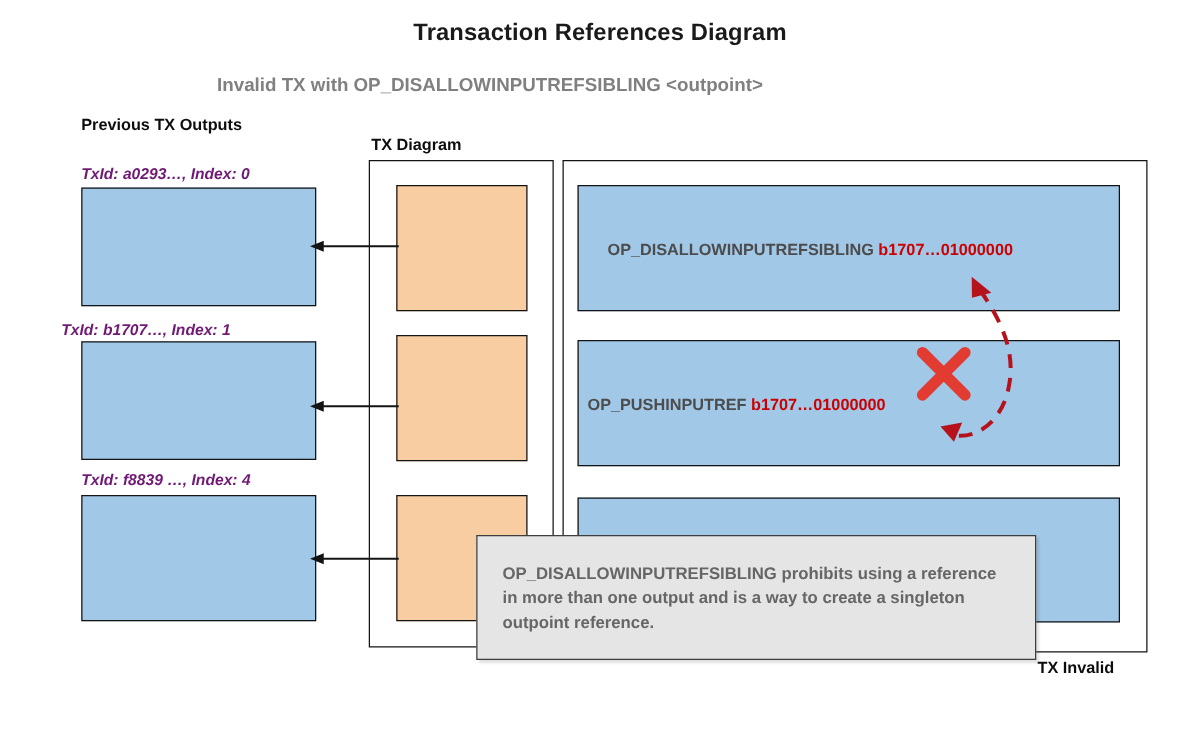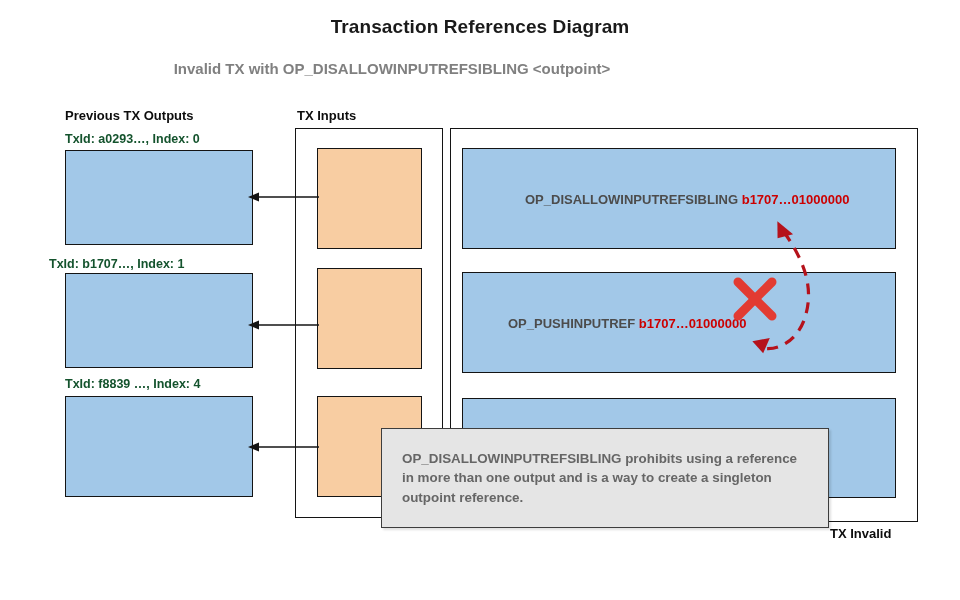--- a/index.html
+++ b/index.html
@@ -35,30 +35,31 @@
     color: #808080;
   }
 
   
   .section-heading {
     font-size: 13px;
     font-weight: bold;
     color: #0d0d0d;
     white-space: nowrap;
   }
-  #heading-prev-outputs { left: 65px; top: 108px; }
+  #heading-prev-outputs { left: 65px; top: 92px; }
   #heading-tx-inputs    { left: 297px; top: 108px; }
   #heading-tx-outputs   { left: 830px; top: 526px; }
 
   
   .prev-label {
     font-size: 12.5px;
     font-weight: bold;
-    color: #14532d;
+    color: #701a75;
     white-space: nowrap;
+    font-style: italic;
   }
   #prev-label-0 { left: 65px; top: 132px; }
   #prev-label-1 { left: 49px; top: 257px; }
   #prev-label-2 { left: 65px; top: 377px; }
 
   
   .box {
     border: 1.6px solid #141414;
     box-sizing: border-box;
   }
@@ -85,22 +86,22 @@
 
   
   .script-text {
     font-size: 13px;
     font-weight: bold;
     color: #4c4c4c;
     white-space: nowrap;
     line-height: 1;
   }
   .script-ref { color: #cc0000; }
-  #script-text-0 { left: 486px; top: 193px; margin-left: 39px; }
-  #script-text-1 { left: 508px; top: 317px; }
+  #script-text-0 { left: 486px; top: 193px; }
+  #script-text-1 { left: 470px; top: 317px; }
 
   
   .arrow-svg { overflow: visible; }
   #arrow-0 { left: 248px; top: 190px; }
   #arrow-1 { left: 248px; top: 318px; }
   #arrow-2 { left: 248px; top: 440px; }
 
   
   #red-x-marker { left: 731px; top: 275px; }
 
@@ -124,21 +125,21 @@
     line-height: 1.45;
   }
 </style>
 </head>
 <body>
 
 <div class="abs" id="diagram-title">Transaction References Diagram</div>
 <div class="abs" id="diagram-subtitle">Invalid TX with OP_DISALLOWINPUTREFSIBLING &lt;outpoint&gt;</div>
 
 <div class="abs section-heading" id="heading-prev-outputs">Previous TX Outputs</div>
-<div class="abs section-heading" id="heading-tx-inputs">TX Inputs</div>
+<div class="abs section-heading" id="heading-tx-inputs">TX Diagram</div>
 <div class="abs section-heading" id="heading-tx-outputs">TX Invalid</div>
 
 <div class="abs prev-label" id="prev-label-0">TxId: a0293…, Index: 0</div>
 <div class="abs prev-label" id="prev-label-1">TxId: b1707…, Index: 1</div>
 <div class="abs prev-label" id="prev-label-2">TxId: f8839 …, Index: 4</div>
 
 <div class="abs box box-blue" id="prev-box-0"></div>
 <div class="abs box box-blue" id="prev-box-1"></div>
 <div class="abs box box-blue" id="prev-box-2"></div>
 

